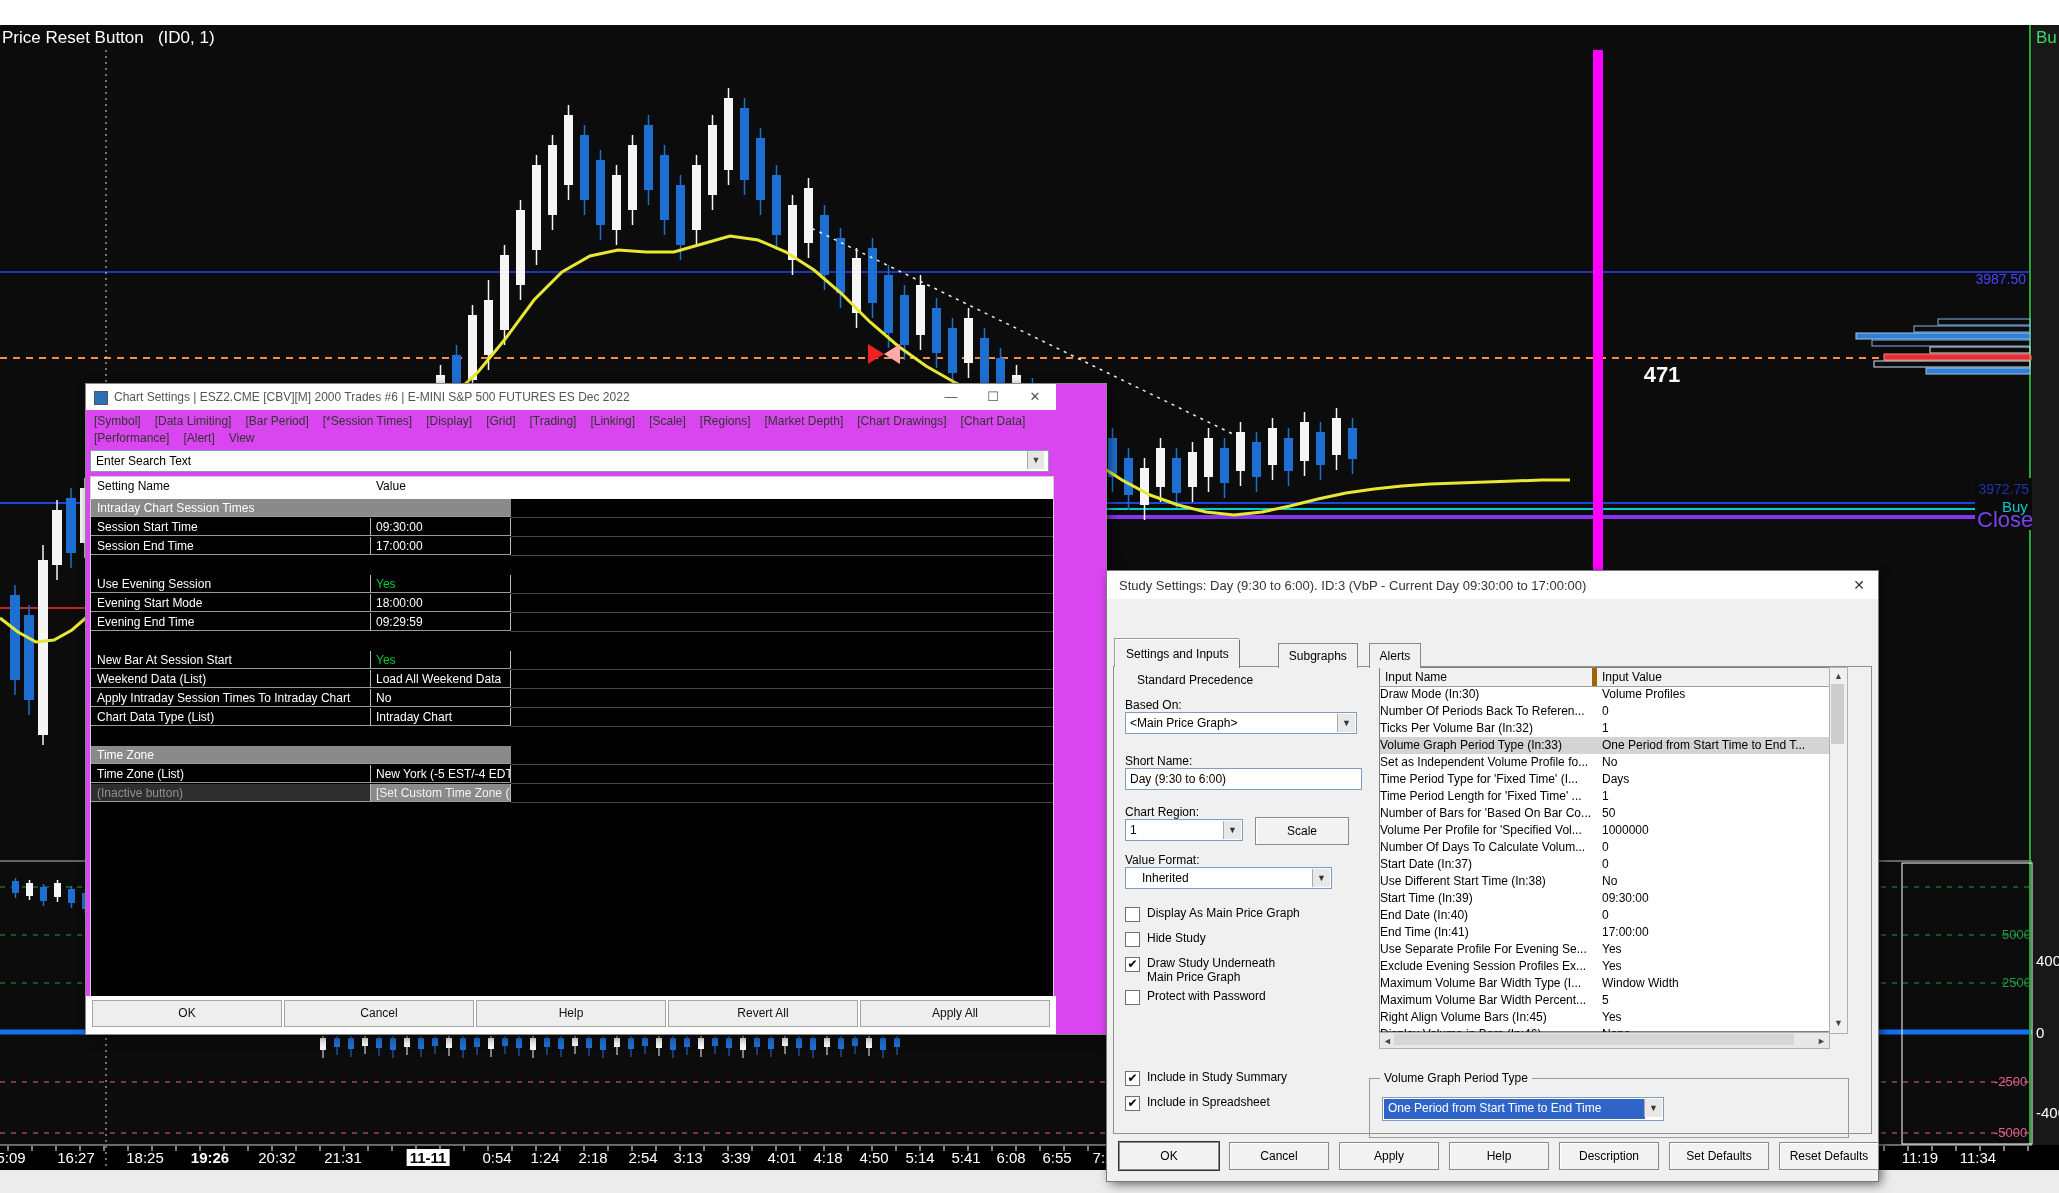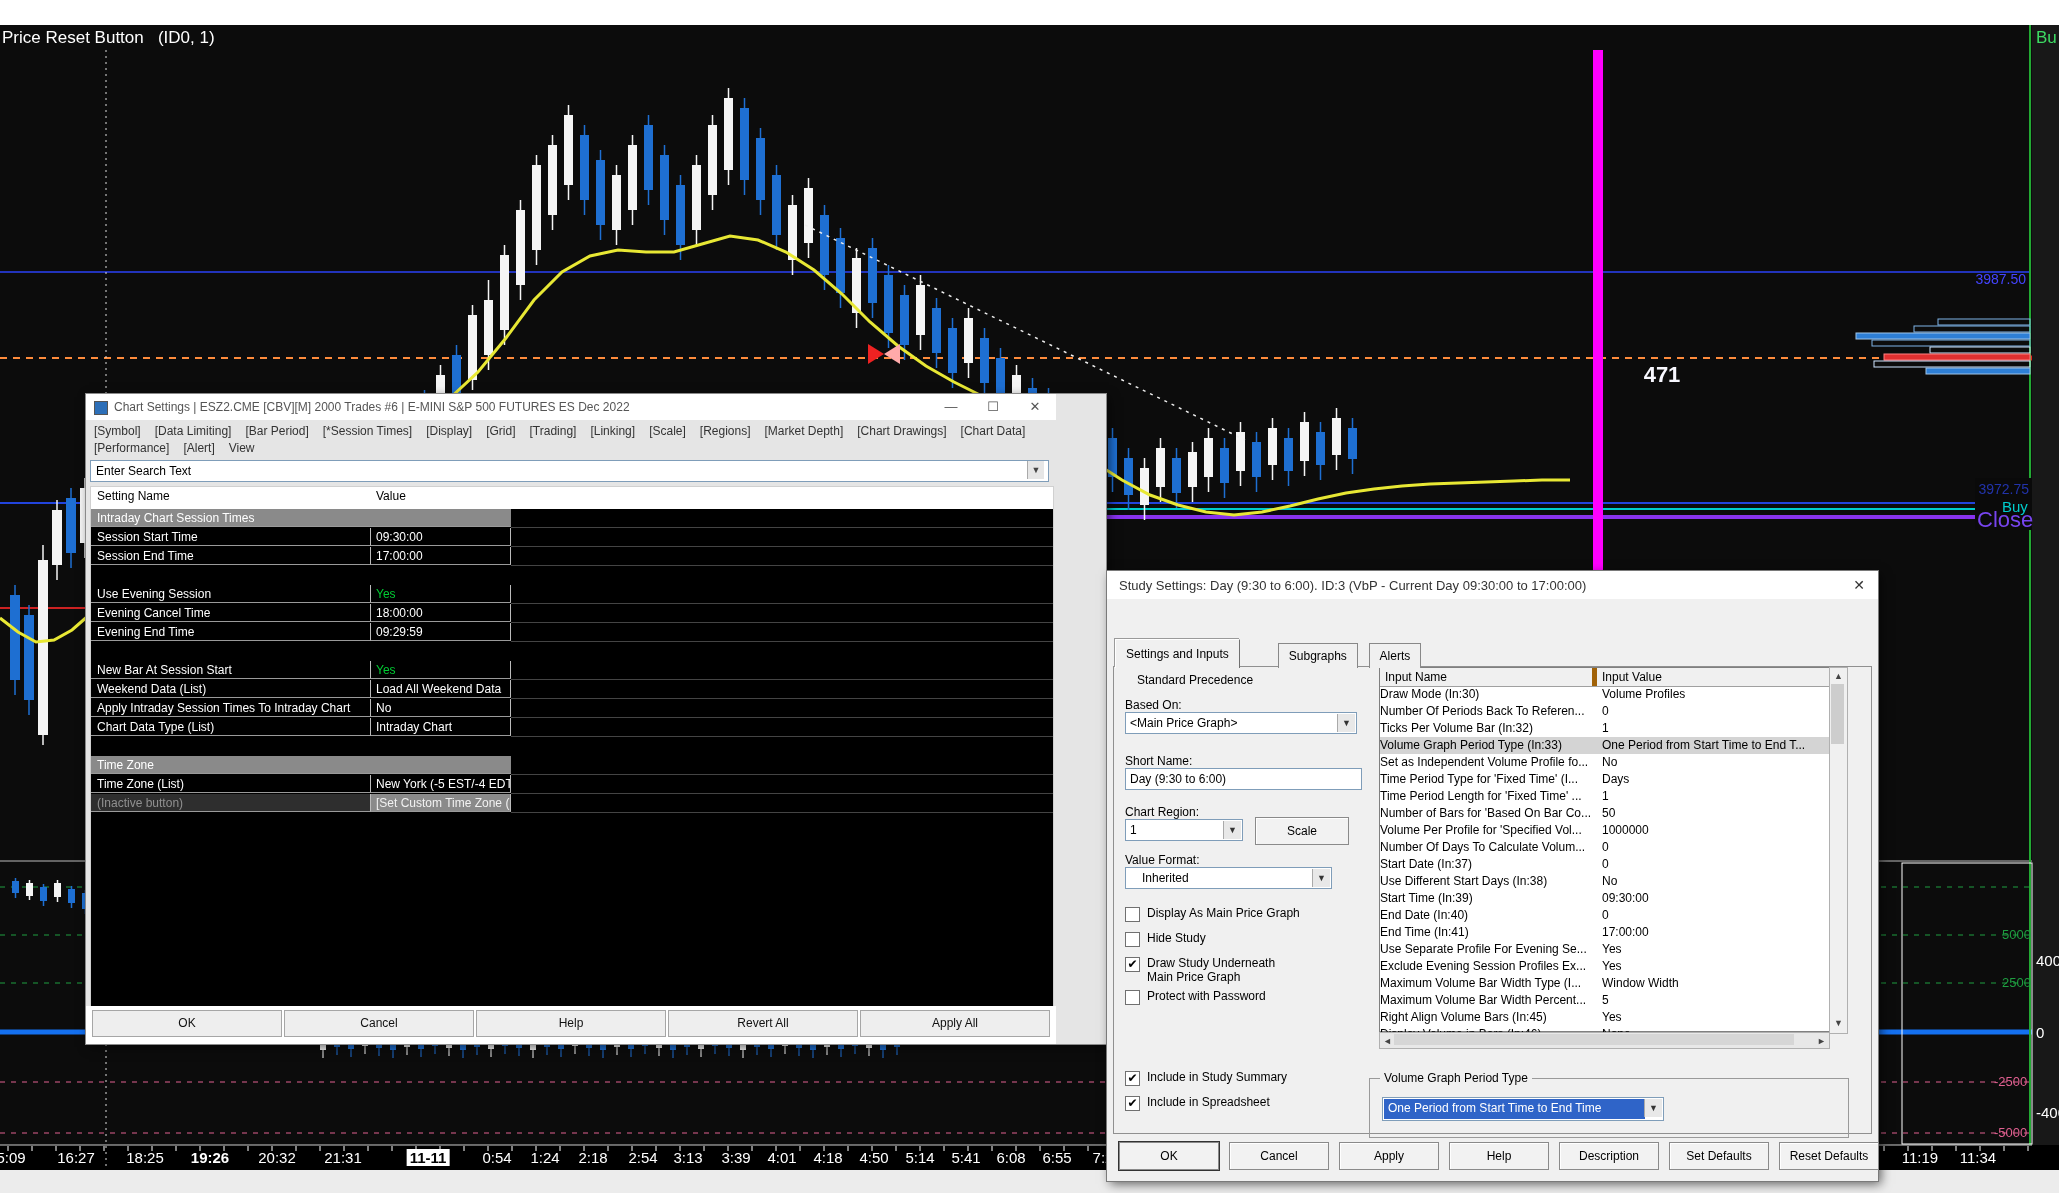--- a/index.html
+++ b/index.html
@@ -12,22 +12,22 @@
   #rightcol{left:2032px;top:25px;width:27px;height:1120px;background:#181818;}
   #axisbg{left:0;top:1145px;width:2059px;height:25px;background:#000;}
   #graystrip{left:0;top:1170px;width:2059px;height:23px;background:#ececec;}
   #topbar-title{left:2px;top:28px;color:#fff;font-size:17px;white-space:pre;}
   #buy-corner{left:2036px;top:28px;color:#3ddb63;font-size:17px;}
   svg{position:absolute;left:0;top:0;pointer-events:none;}
   
   .tlabel{position:absolute;top:1149px;color:#fff;font-size:15px;transform:translateX(-50%);}
   .tlabel.hl{background:#fff;color:#000;padding:0 3px;font-weight:bold;}
   
-  #cs{left:86px;top:384px;width:1020px;height:650px;background:#e5e5e5;
-      box-shadow:0 0 0 1px #8a8a8a,3px 3px 10px rgba(0,0,0,.6);font-size:12px;color:#222;margin-top:10px;}
+  #cs{left:86px;top:384px;width:1020px;height:650px;background:#d946ef;
+      box-shadow:0 0 0 1px #8a8a8a,3px 3px 10px rgba(0,0,0,.6);font-size:12px;color:#222;}
   #cs-titlebar{left:0;top:0;width:970px;height:26px;background:#fff;}
   #cs-icon{left:8px;top:7px;width:12px;height:12px;background:#2d6fb8;border:1px solid #555;}
   #cs-title{left:28px;top:6px;color:#555;font-size:12px;white-space:nowrap;}
   .winbtn{position:absolute;top:2px;width:34px;height:22px;text-align:center;color:#555;font-size:13px;line-height:22px;}
   #cs-menus{left:8px;top:30px;width:950px;color:#333;}
   .menurow{position:absolute;left:0;white-space:nowrap;}
   .menuitem{display:inline-block;margin-right:14px;}
   #cs-search{left:4px;top:66px;width:952px;height:20px;border:1px solid #7f9db9;background:#fff;
              font-size:12px;color:#000;line-height:20px;padding-left:5px;}
   #cs-search-arrow{left:941px;top:67px;width:16px;height:18px;background:#e6e6e6;border-left:1px solid #aaa;
@@ -519,21 +519,21 @@
             <div class="c2">17:00:00</div>
             <div class="c3"></div>
           </div>
           <div class="cs-row" style="top: 79px;"></div>
           <div class="cs-row" style="top: 98px;">
             <div class="c1">Use Evening Session</div>
             <div class="c2 green">Yes</div>
             <div class="c3"></div>
           </div>
           <div class="cs-row" style="top: 117px;">
-            <div class="c1">Evening Cancel Time</div>
+            <div class="c1">Evening Start Mode</div>
             <div class="c2">18:00:00</div>
             <div class="c3"></div>
           </div>
           <div class="cs-row" style="top: 136px;">
             <div class="c1">Evening End Time</div>
             <div class="c2">09:29:59</div>
             <div class="c3"></div>
           </div>
           <div class="cs-row" style="top: 155px;"></div>
           <div class="cs-row" style="top: 174px;">
@@ -658,21 +658,21 @@
           </div>
           <div class="ss-row" style="top: 171px;">
             <div class="ss-n">Number Of Days To Calculate Volum...</div>
             <div class="ss-v">0</div>
           </div>
           <div class="ss-row" style="top: 188px;">
             <div class="ss-n">Start Date  (In:37)</div>
             <div class="ss-v">0</div>
           </div>
           <div class="ss-row" style="top: 205px;">
-            <div class="ss-n">Use Different Start Days  (In:38)</div>
+            <div class="ss-n">Use Different Start Time  (In:38)</div>
             <div class="ss-v">No</div>
           </div>
           <div class="ss-row" style="top: 222px;">
             <div class="ss-n">Start Time  (In:39)</div>
             <div class="ss-v">09:30:00</div>
           </div>
           <div class="ss-row" style="top: 239px;">
             <div class="ss-n">End Date  (In:40)</div>
             <div class="ss-v">0</div>
           </div>

